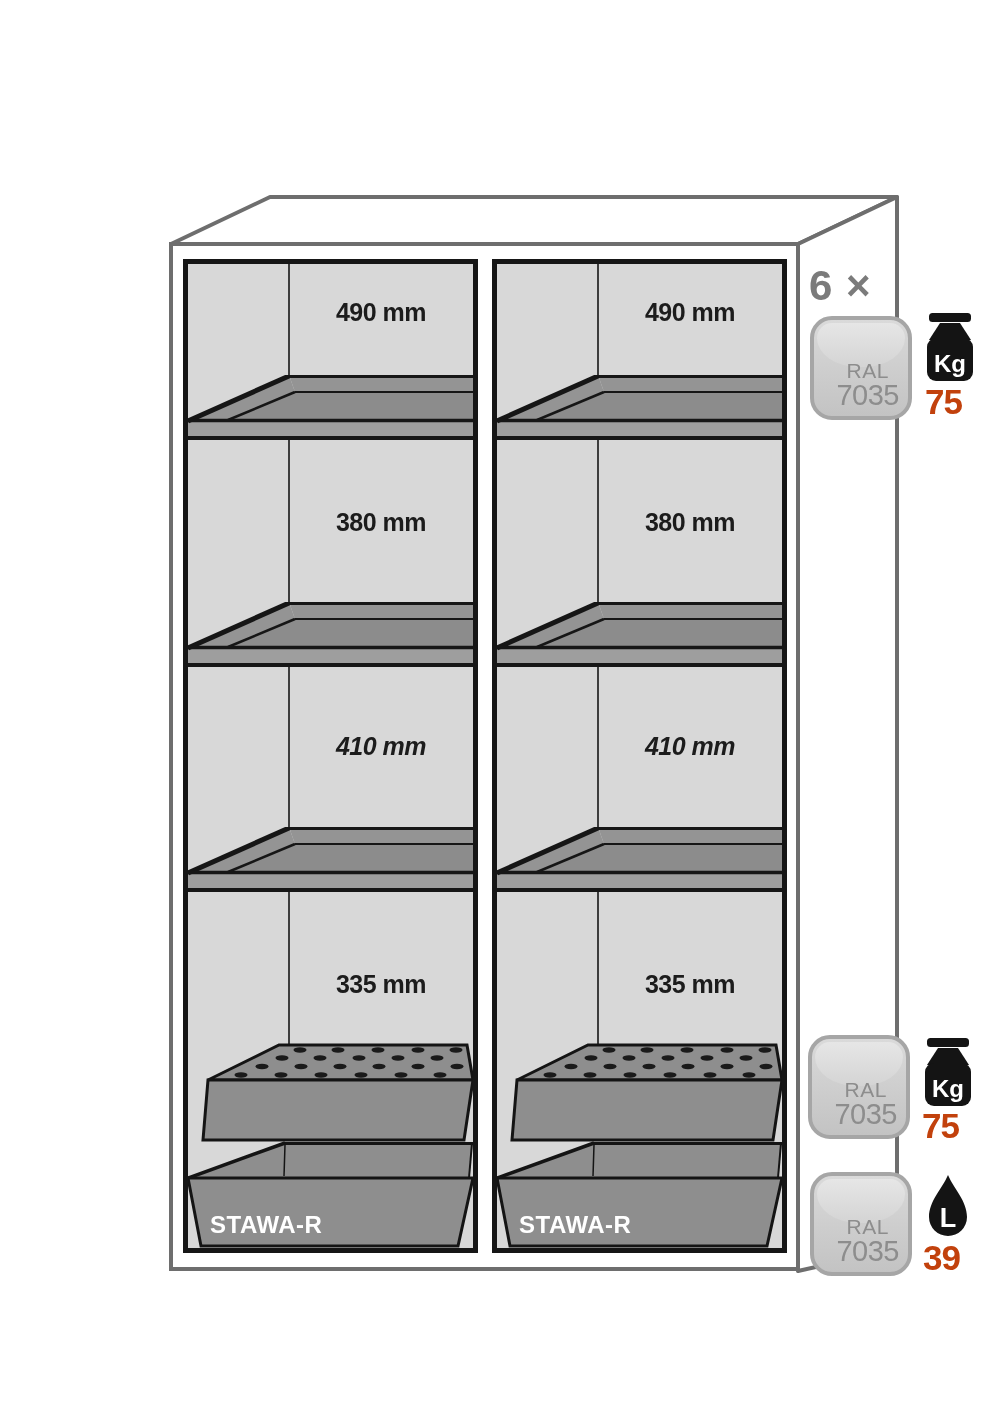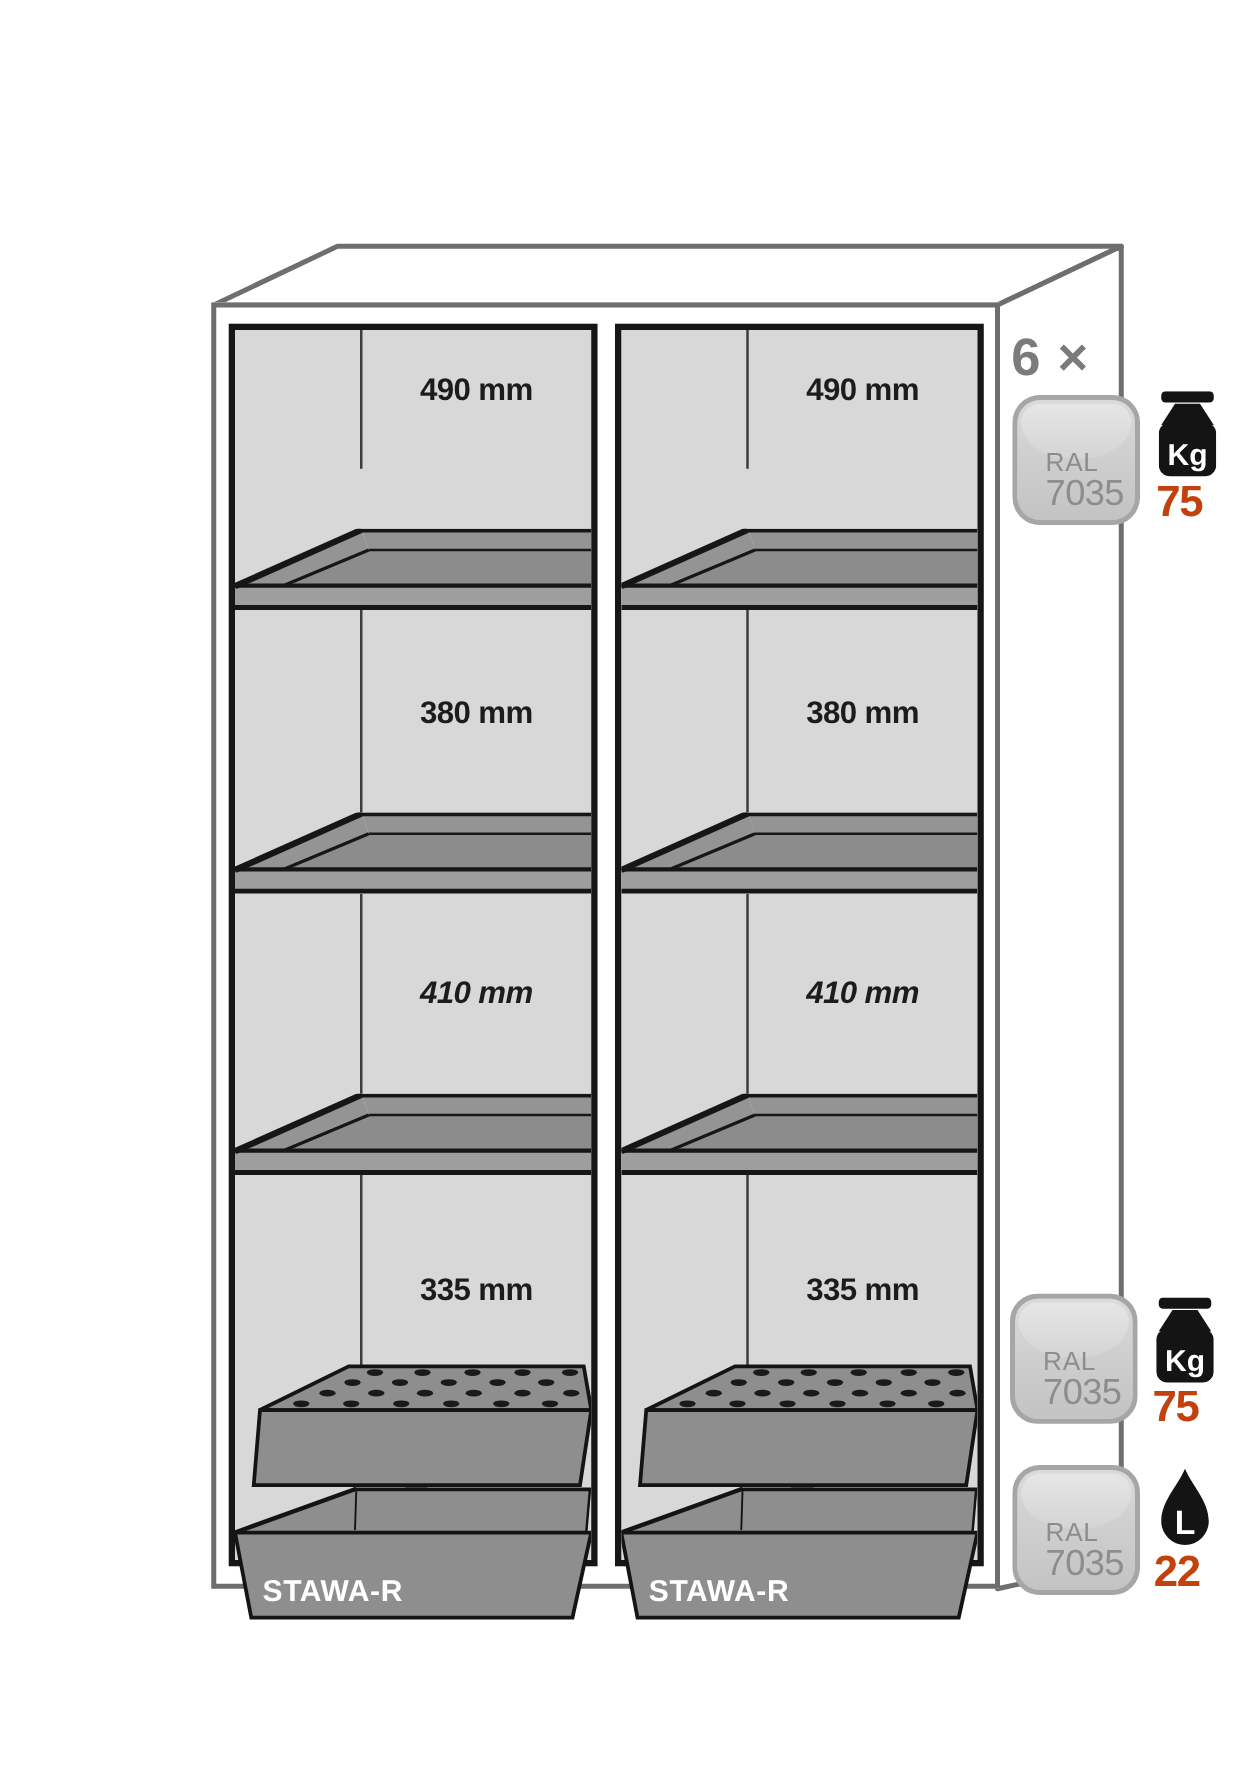--- a/index.html
+++ b/index.html
@@ -14,21 +14,21 @@
     background:#fff;border:4px solid #6e6e6e;box-sizing:border-box;z-index:2;
   }
   
   .compartment{
     position:absolute;top:259px;width:295px;height:994px;
     border:5px solid #161616;background:#d8d8d8;box-sizing:border-box;z-index:3;
   }
   .compartment.left{left:183px;}
   .compartment.right{left:492px;}
   .section{position:relative;width:285px;overflow:hidden;}
-  .sec1{height:224px;padding-left:15px;} .sec2{height:227px;} .sec3{height:225px;} .sec4{height:428px;}
+  .sec1{height:176px;padding-left:15px;} .sec2{height:227px;} .sec3{height:225px;} .sec4{height:428px;}
   .corner-line{position:absolute;left:100px;top:0;width:2px;background:#3d3d3d;}
   .sec1 .corner-line{height:111px;}
   .sec2 .corner-line{height:162px;}
   .sec3 .corner-line{height:160px;}
   .sec4 .corner-line{height:153px;}
   .dim-label{
     position:absolute;left:101px;width:184px;text-align:center;
     font-size:25px;font-weight:bold;color:#1c1c1c;letter-spacing:-0.5px;line-height:26px;
   }
   .sec1 .dim-label{top:35px;}
@@ -46,21 +46,21 @@
     position:absolute;width:102px;height:104px;z-index:5;
     border:4px solid #a6a6a6;border-radius:22px;box-sizing:border-box;
     background:linear-gradient(180deg,#dadada 0%,#cdcdcd 55%,#c3c3c3 100%);
   }
   .badge::before{
     content:"";position:absolute;left:3px;right:3px;top:3px;height:46%;
     border-radius:16px 16px 50% 50% / 16px 16px 70% 70%;
     background:linear-gradient(180deg,#e6e6e6,#d4d4d4);
   }
   .badge .ral-text{
-    position:absolute;right:9px;bottom:6px;text-align:left;line-height:1.0;color:#8d8d8d;
+    position:absolute;right:9px;bottom:6px;text-align:center;line-height:1.0;color:#8d8d8d;
   }
   .badge .ral-word{display:block;font-size:21px;letter-spacing:0.5px;}
   .badge .ral-code{display:block;font-size:29px;font-weight:normal;letter-spacing:-0.5px;}
   .badge.b1{left:810px;top:316px;}
   .badge.b2{left:808px;top:1035px;}
   .badge.b3{left:810px;top:1172px;}
   .icon-abs{position:absolute;z-index:6;display:block;}
   .num{
     position:absolute;z-index:6;font-size:35px;font-weight:bold;color:#c2410c;letter-spacing:-1px;
   }
@@ -306,15 +306,15 @@
   <div class="badge b3">
     <div class="ral-text">
       <span class="ral-word">RAL</span>
       <span class="ral-code">7035</span>
     </div>
   </div>
   <svg class="icon-abs" style="left:928px;top:1174px;" width="40" height="64" viewBox="0 0 40 64">
     <path d="M20,1 C14,15 1,27 1,43 a19,19 0 0 0 38,0 C39,27 26,15 20,1 Z" fill="#141414"></path>
     <text x="20" y="53" font-size="27" font-weight="bold" fill="#ffffff" text-anchor="middle">L</text>
   </svg>
-  <div class="num" style="left:923px;top:1238px;">22</div>
+  <div class="num" style="left:923px;top:1238px;">39</div>
 
 </div>
 
 </body></html>

